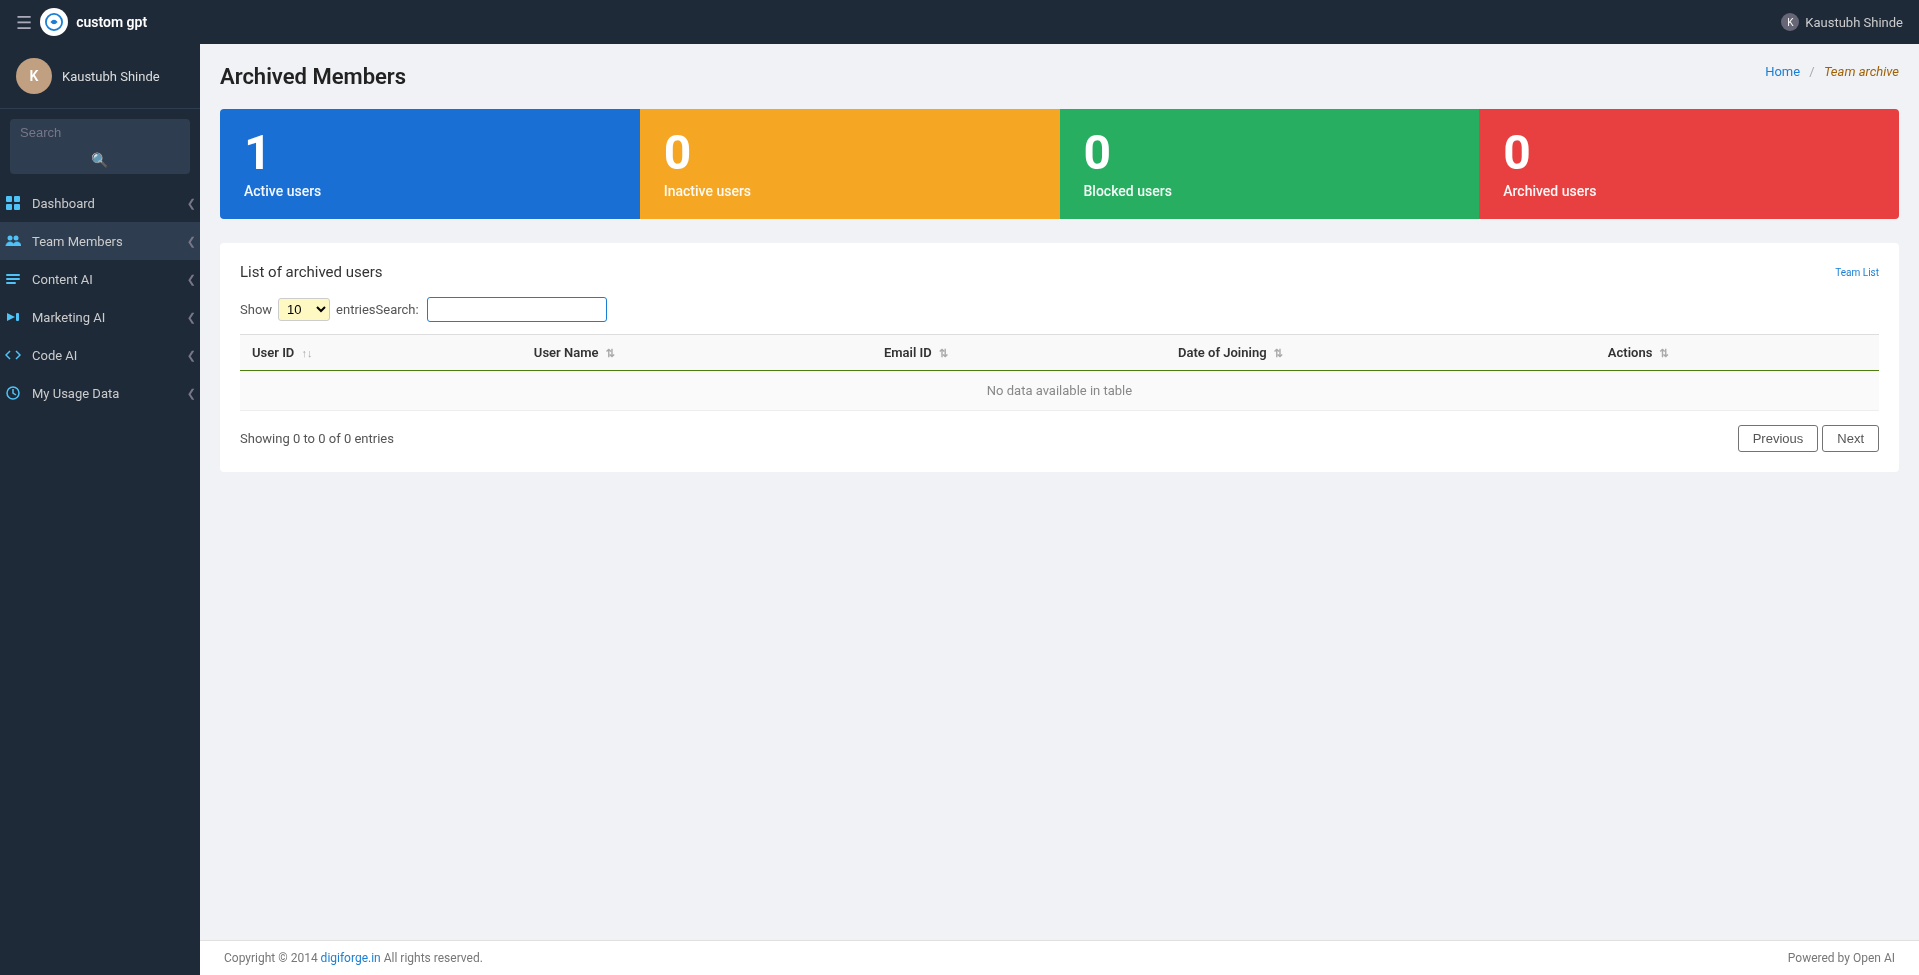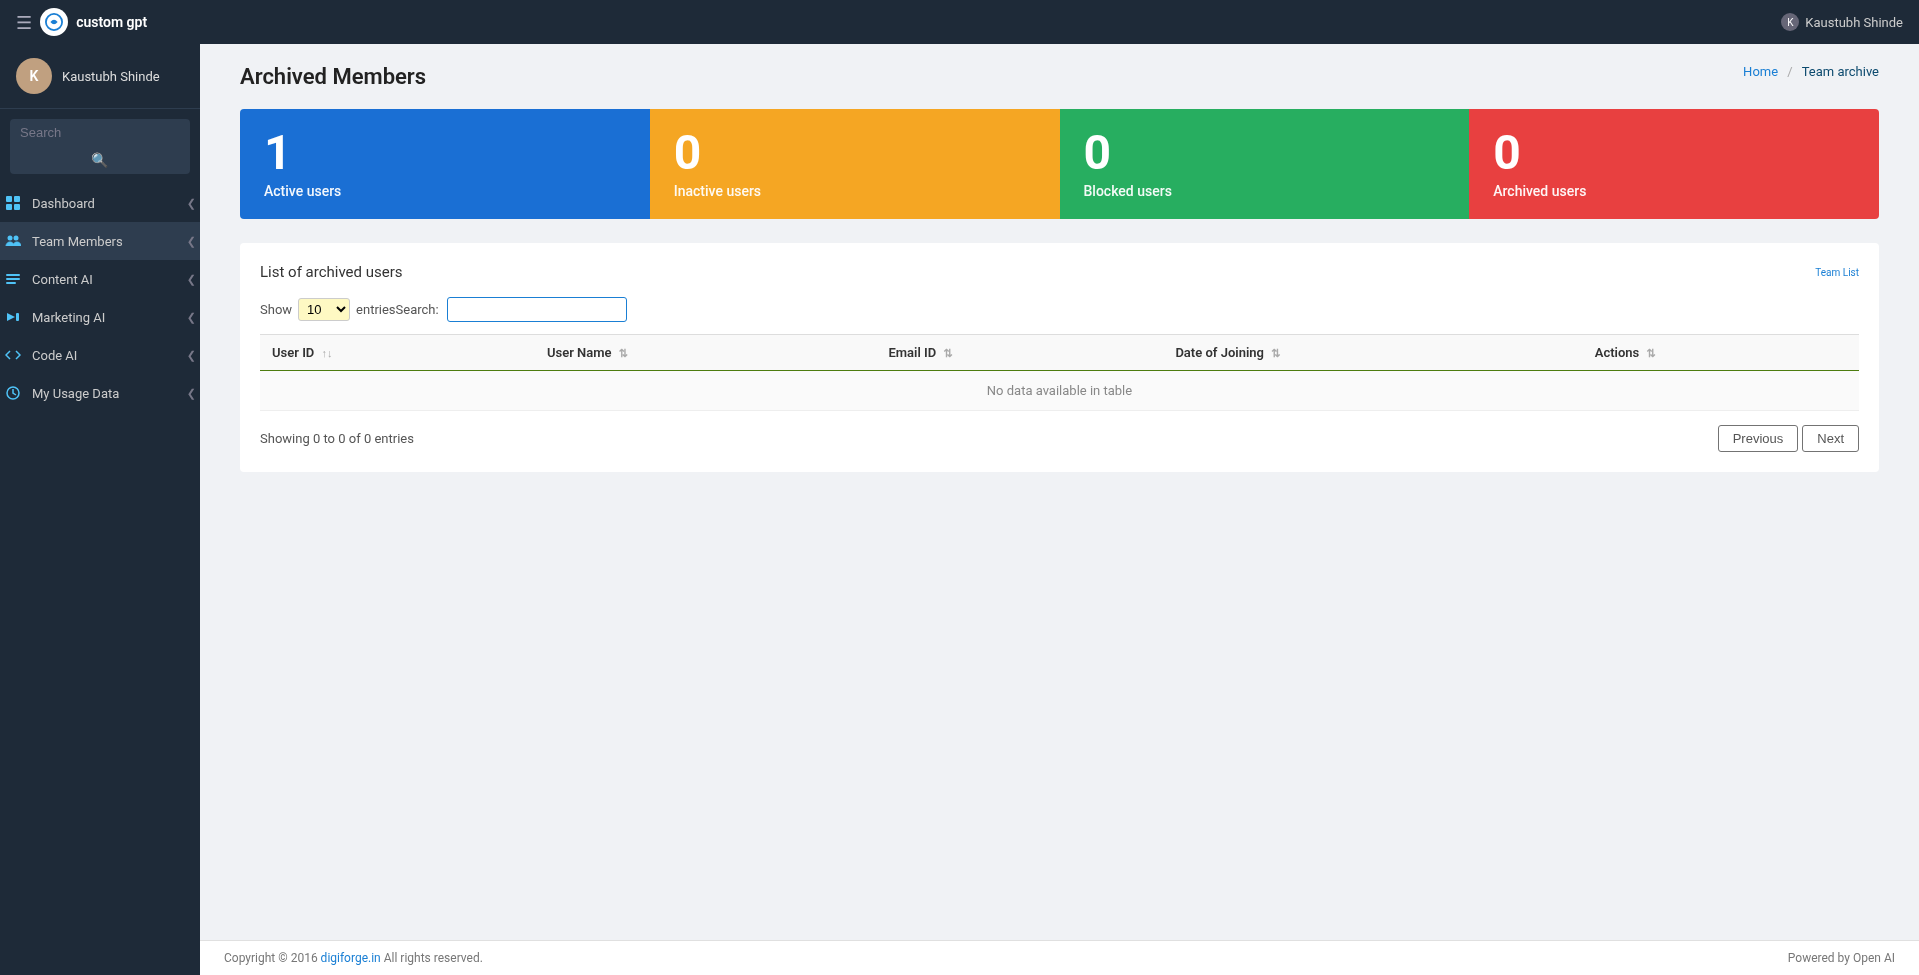--- a/index.html
+++ b/index.html
@@ -57,29 +57,29 @@
       display: flex; align-items: center; justify-content: space-between;
       padding: 10px 4px; cursor: pointer; font-size: 13px; color: #ccc;
       transition: background 0.15s;
     }
     .nav-item.active { background: #2e3d4f; }
     .nav-item-left { display: flex; align-items: center; gap: 10px; }
     .nav-icon { width: 18px; height: 18px; display: flex; align-items: center; justify-content: center; flex-shrink: 0; }
     .nav-chevron { font-size: 11px; color: #778; }
 
     
-    .main { flex: 1; overflow-y: auto; padding: 20px 40px; }
+    .main { flex: 1; overflow-y: auto; padding: 20px 20px; }
 
     
     .page-header { display: flex; align-items: flex-start; justify-content: space-between; margin-bottom: 20px; }
     .page-title { font-size: 22px; font-weight: 600; color: #222; }
     .breadcrumb { font-size: 13px; color: #555; }
     .breadcrumb a { color: #1a7fd4; text-decoration: none; }
     .breadcrumb-sep { margin: 0 6px; color: #aaa; }
-    .breadcrumb-current { color: #0c4a6e; }
+    .breadcrumb-current { color: #a16207; font-style: italic; }
 
     
     .stat-cards { display: grid; grid-template-columns: repeat(4, 1fr); gap: 0; margin-bottom: 24px; border-radius: 4px; overflow: hidden; }
     .stat-card { padding: 20px 24px; color: #fff; }
     .stat-card.blue { background: #1a6fd4; }
     .stat-card.yellow { background: #f5a623; }
     .stat-card.green { background: #27ae60; }
     .stat-card.red { background: #e84040; }
     .stat-number { font-size: 48px; font-weight: 700; line-height: 1; margin-bottom: 6px; }
     .stat-label { font-size: 14px; font-weight: 500; opacity: 0.95; }
@@ -332,20 +332,20 @@
             <button class="page-btn">Previous</button>
             <button class="page-btn">Next</button>
           </div>
         </div>
       </div>
 
     </div>
 
     <div class="footer">
       <div>
-        <span>Copyright © 2016 </span><a>digiforge.in</a><span> All rights reserved.</span>
+        <span>Copyright © 2014 </span><a>digiforge.in</a><span> All rights reserved.</span>
       </div>
       <div>
         <span>Powered by Open AI</span>
       </div>
     </div>
   </div>
 </div>
 
 </body></html>

